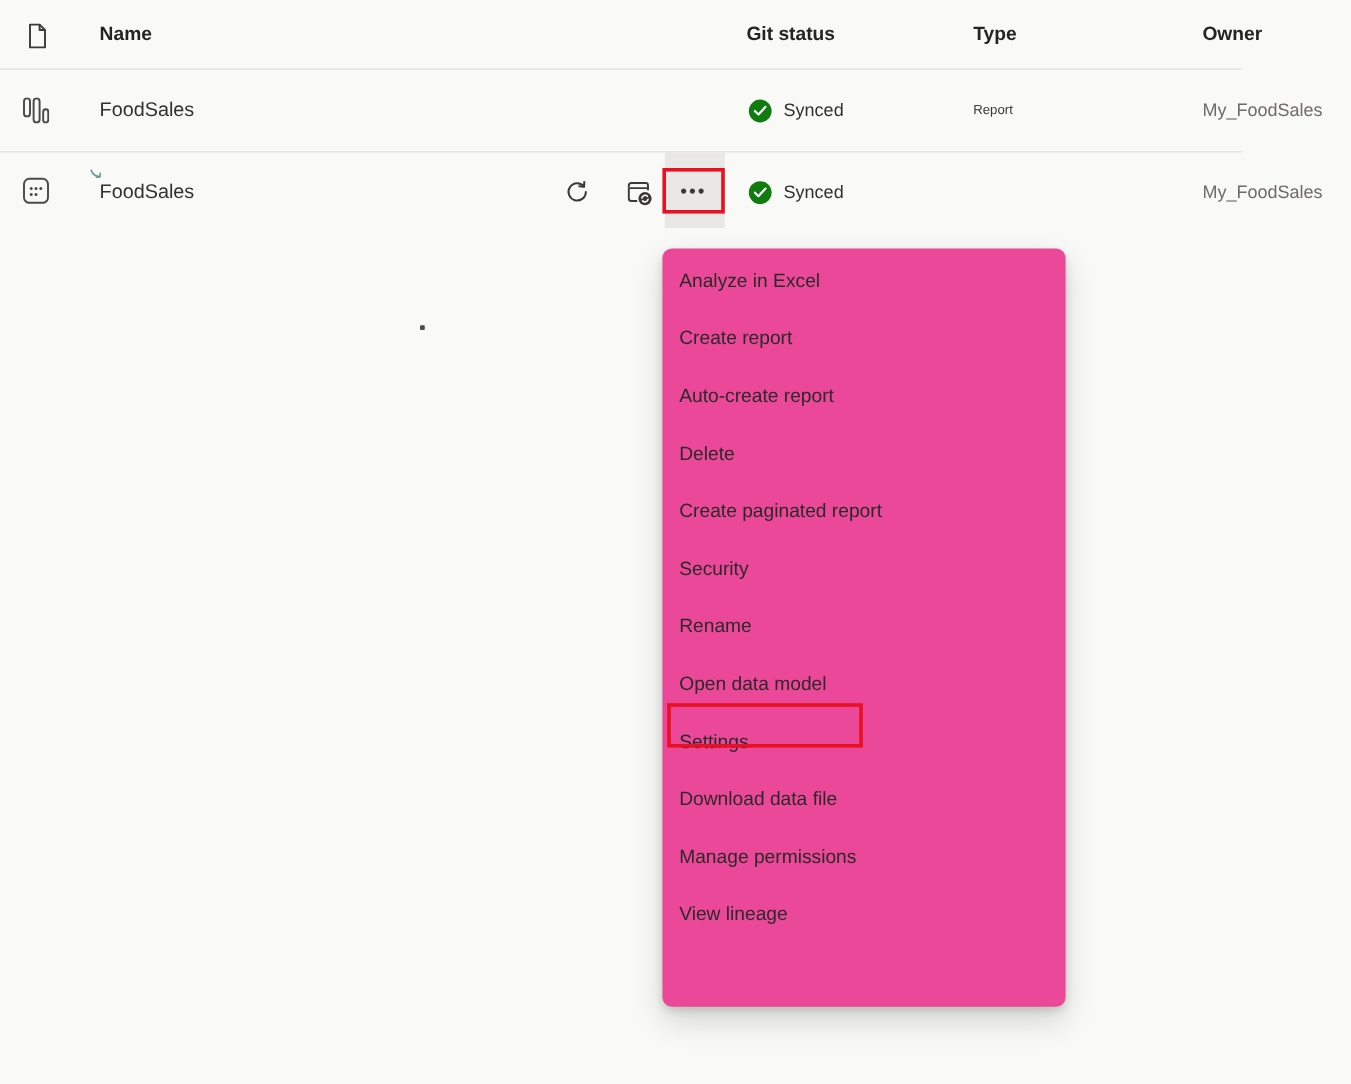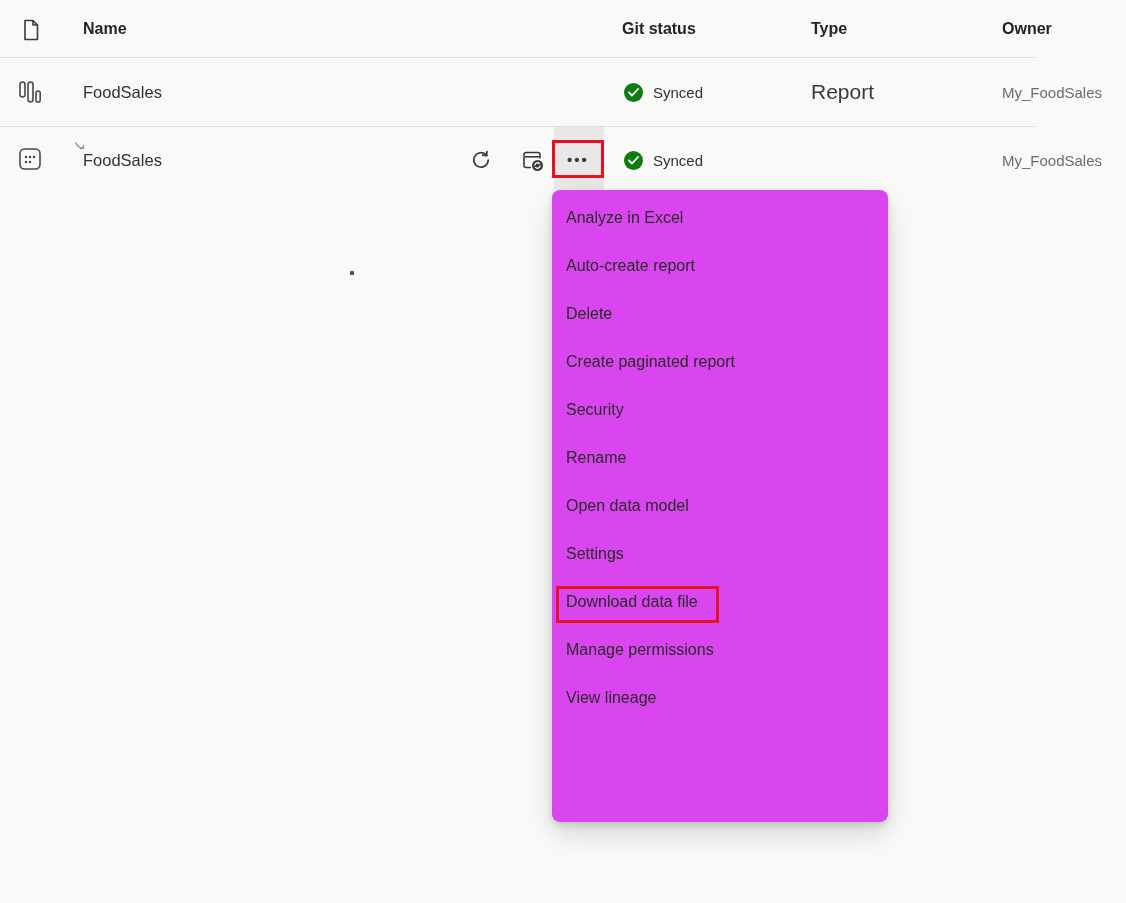--- a/index.html
+++ b/index.html
@@ -15,21 +15,21 @@
 
   .cell { position:absolute; top:0; height:100%; display:flex; align-items:center; }
   .hdr  { font-weight:700; font-size:16px; color:#252423; }
   .col-name   { left:83px; }
   .col-git    { left:622px; }
   .col-type   { left:811px; }
   .col-owner  { left:1002px; }
 
   .item-name { font-size:16.5px; color:#323130; }
   .owner-val { font-size:15px; color:#6e6b68; }
-  .type-report { font-size:21px; color:#3b3a39; }
+  .type-report { font-size:11px; color:#3b3a39; }
   .type-model  { font-size:14.5px; color:#4a4948; padding-top:8px; }
 
   .synced { display:flex; align-items:center; gap:10px; }
   .synced-circle { width:19px; height:19px; border-radius:50%; background:#107C10;
     display:flex; align-items:center; justify-content:center; flex:0 0 auto; }
   .synced-text { font-size:15px; color:#323130; }
 
   .icon-cell { position:absolute; display:flex; align-items:center; justify-content:center; }
 
   
@@ -37,22 +37,22 @@
   #more-button { position:absolute; left:554px; top:142px; width:48px; height:34px;
     display:flex; align-items:center; justify-content:center;
     font-size:15px; font-weight:700; letter-spacing:2px; color:#3b3a39; }
 
   
   .annot { position:absolute; border:3px solid #e81123; background:transparent; z-index:30; }
   #annot-more { left:552px; top:140px; width:52px; height:38px; }
   #annot-open-data-model { left:556px; top:586px; width:163px; height:37px; }
 
   
-  #context-menu { position:absolute; left:552px; top:190px; width:336px; height:632px;
-    background:#d946ef; border-radius:8px; z-index:20; padding:4px 0;
+  #context-menu { position:absolute; left:552px; top:207px; width:336px; height:632px;
+    background:#ec4899; border-radius:8px; z-index:20; padding:4px 0;
     box-shadow:0 3px 7px rgba(0,0,0,0.13), 0 12px 26px rgba(0,0,0,0.14); }
   .menu-item { height:48px; display:flex; align-items:center; padding-left:14px;
     font-size:16px; color:#2b2a29; cursor:pointer; }
 
   #stray-dot { position:absolute; left:350px; top:271px; width:4px; height:4px;
     background:#4d4b49; border-radius:1px; }
 
   .shortcut-arrow { position:absolute; left:74px; top:139px; }
 </style>
 </head>
@@ -146,20 +146,21 @@
     </svg>
   </span>
 
   <div id="more-strip"></div>
   <div id="more-button">•••</div>
 
   <div id="stray-dot"></div>
 
   <div id="context-menu">
     <div class="menu-item">Analyze in Excel</div>
+    <div class="menu-item">Create report</div>
     <div class="menu-item">Auto-create report</div>
     <div class="menu-item">Delete</div>
     <div class="menu-item">Create paginated report</div>
     <div class="menu-item">Security</div>
     <div class="menu-item">Rename</div>
     <div class="menu-item">Open data model</div>
     <div class="menu-item">Settings</div>
     <div class="menu-item">Download data file</div>
     <div class="menu-item">Manage permissions</div>
     <div class="menu-item">View lineage</div>

